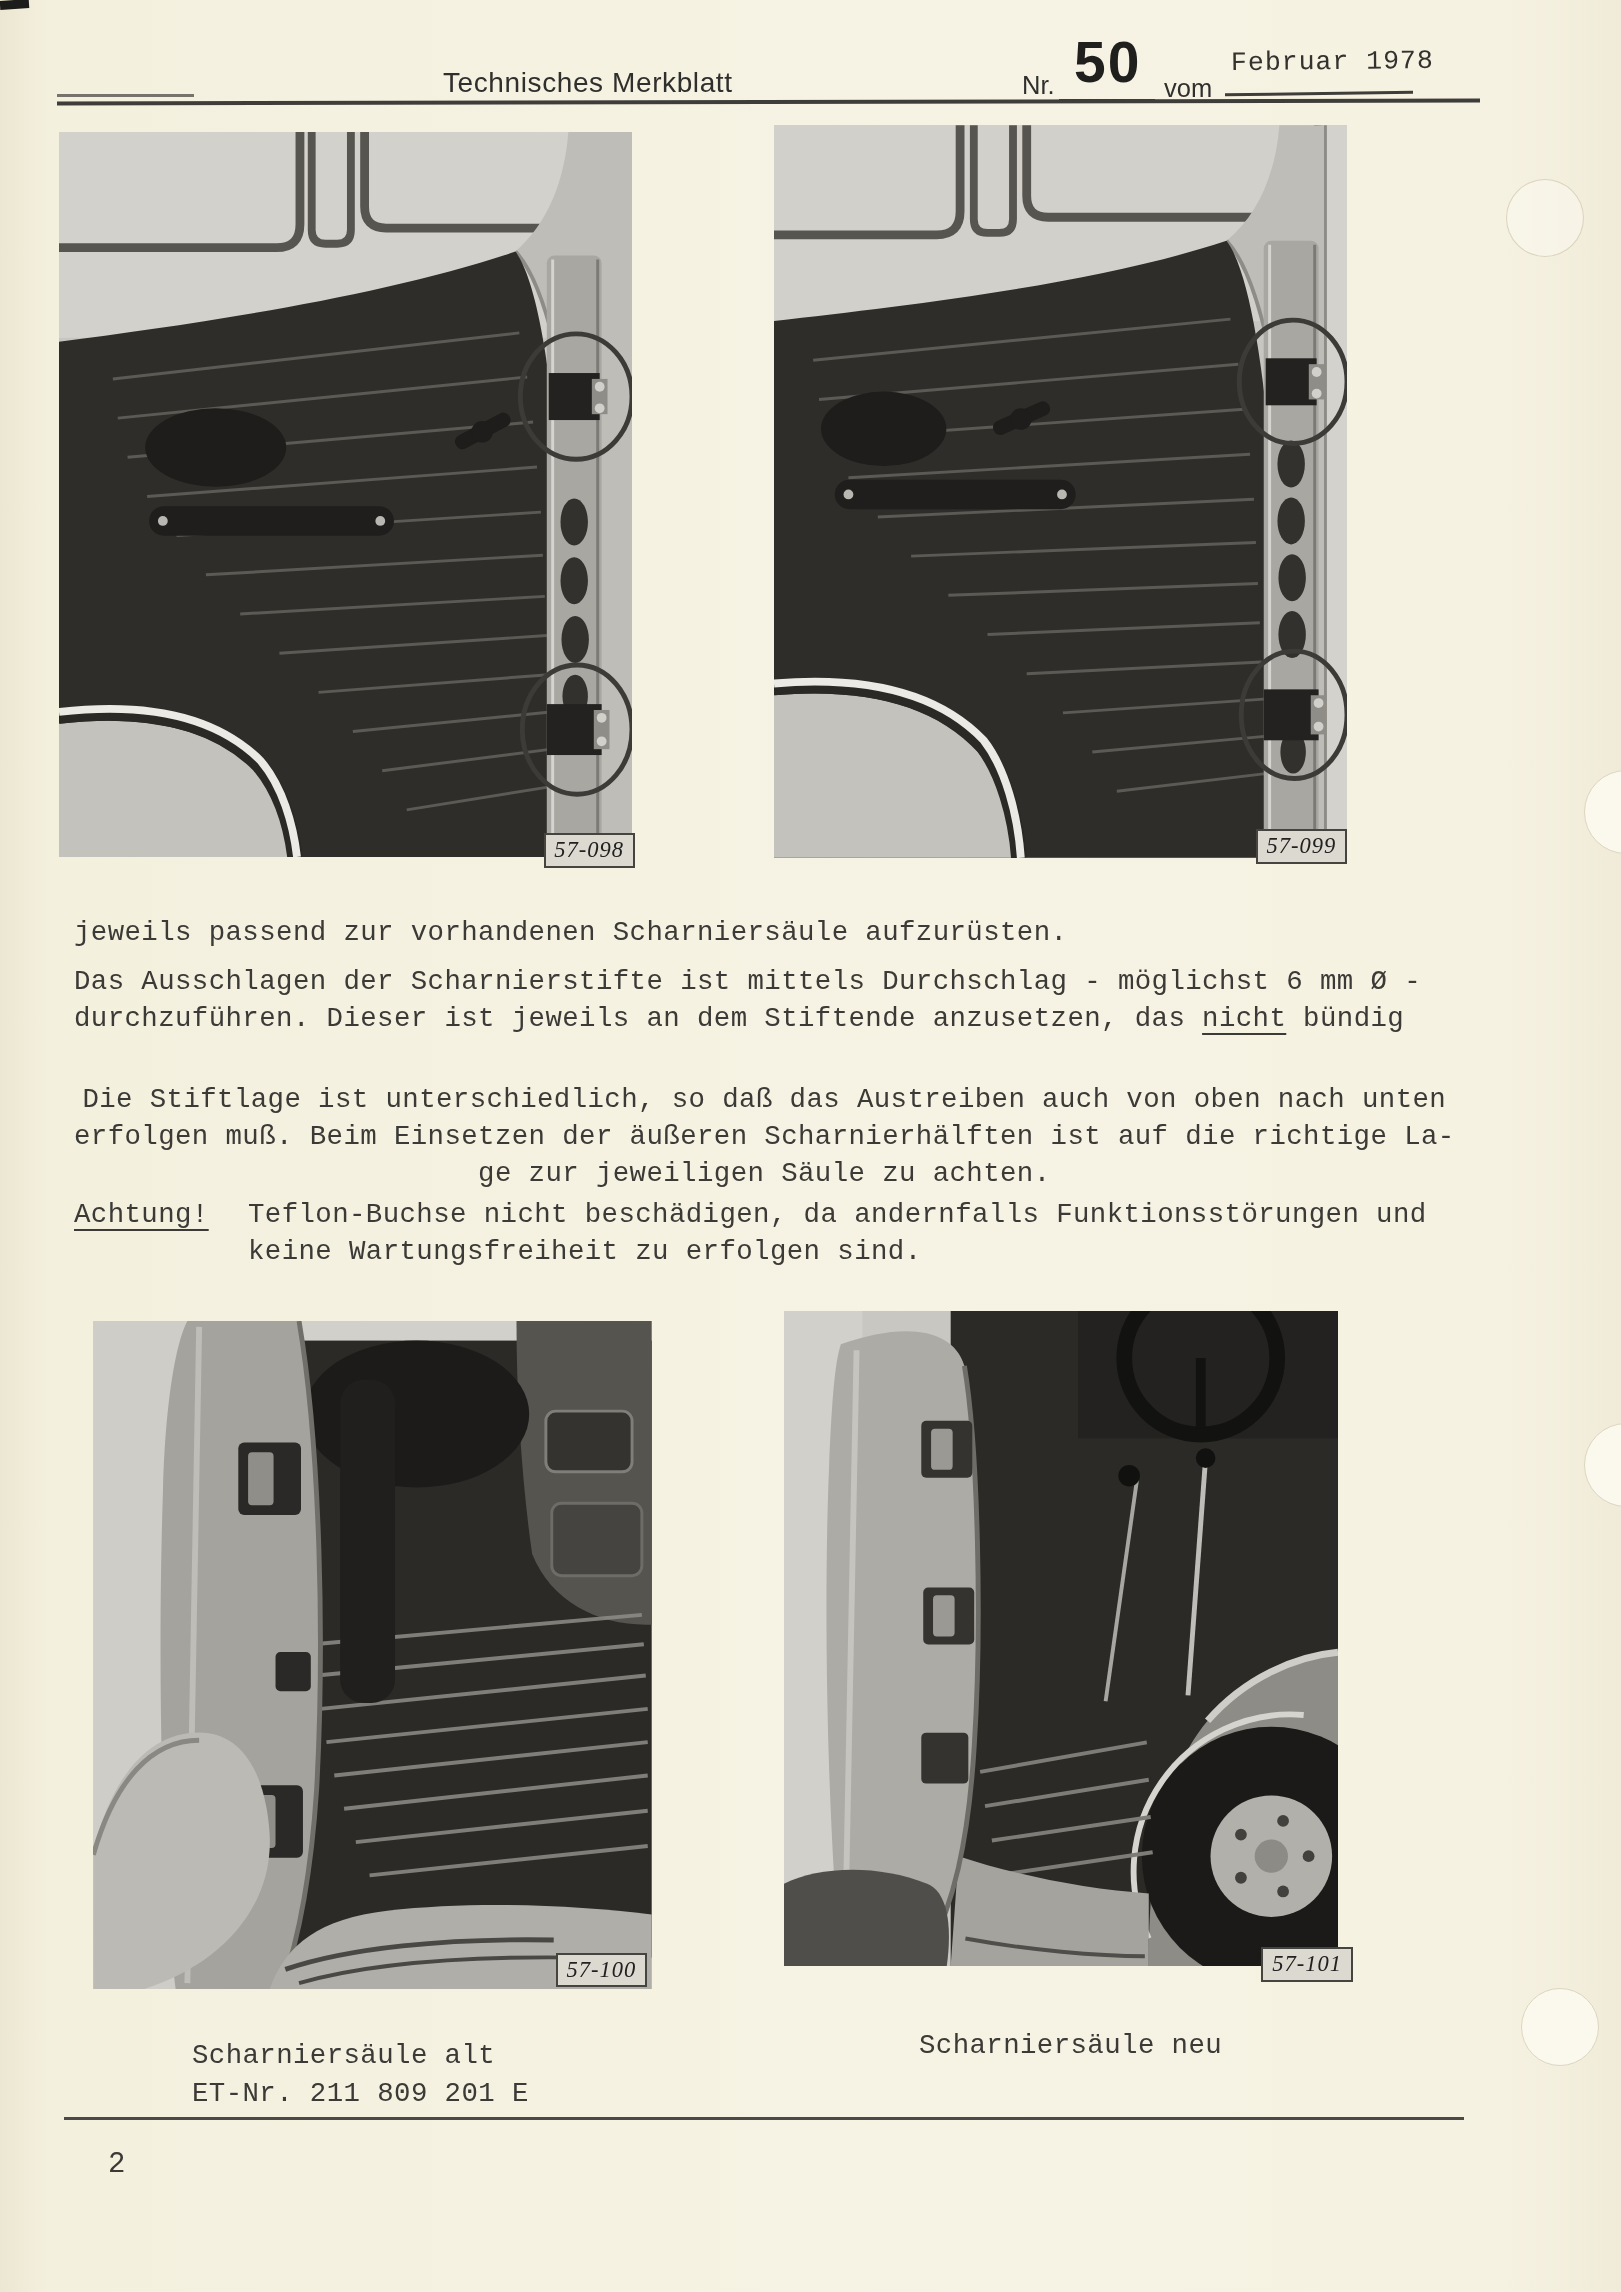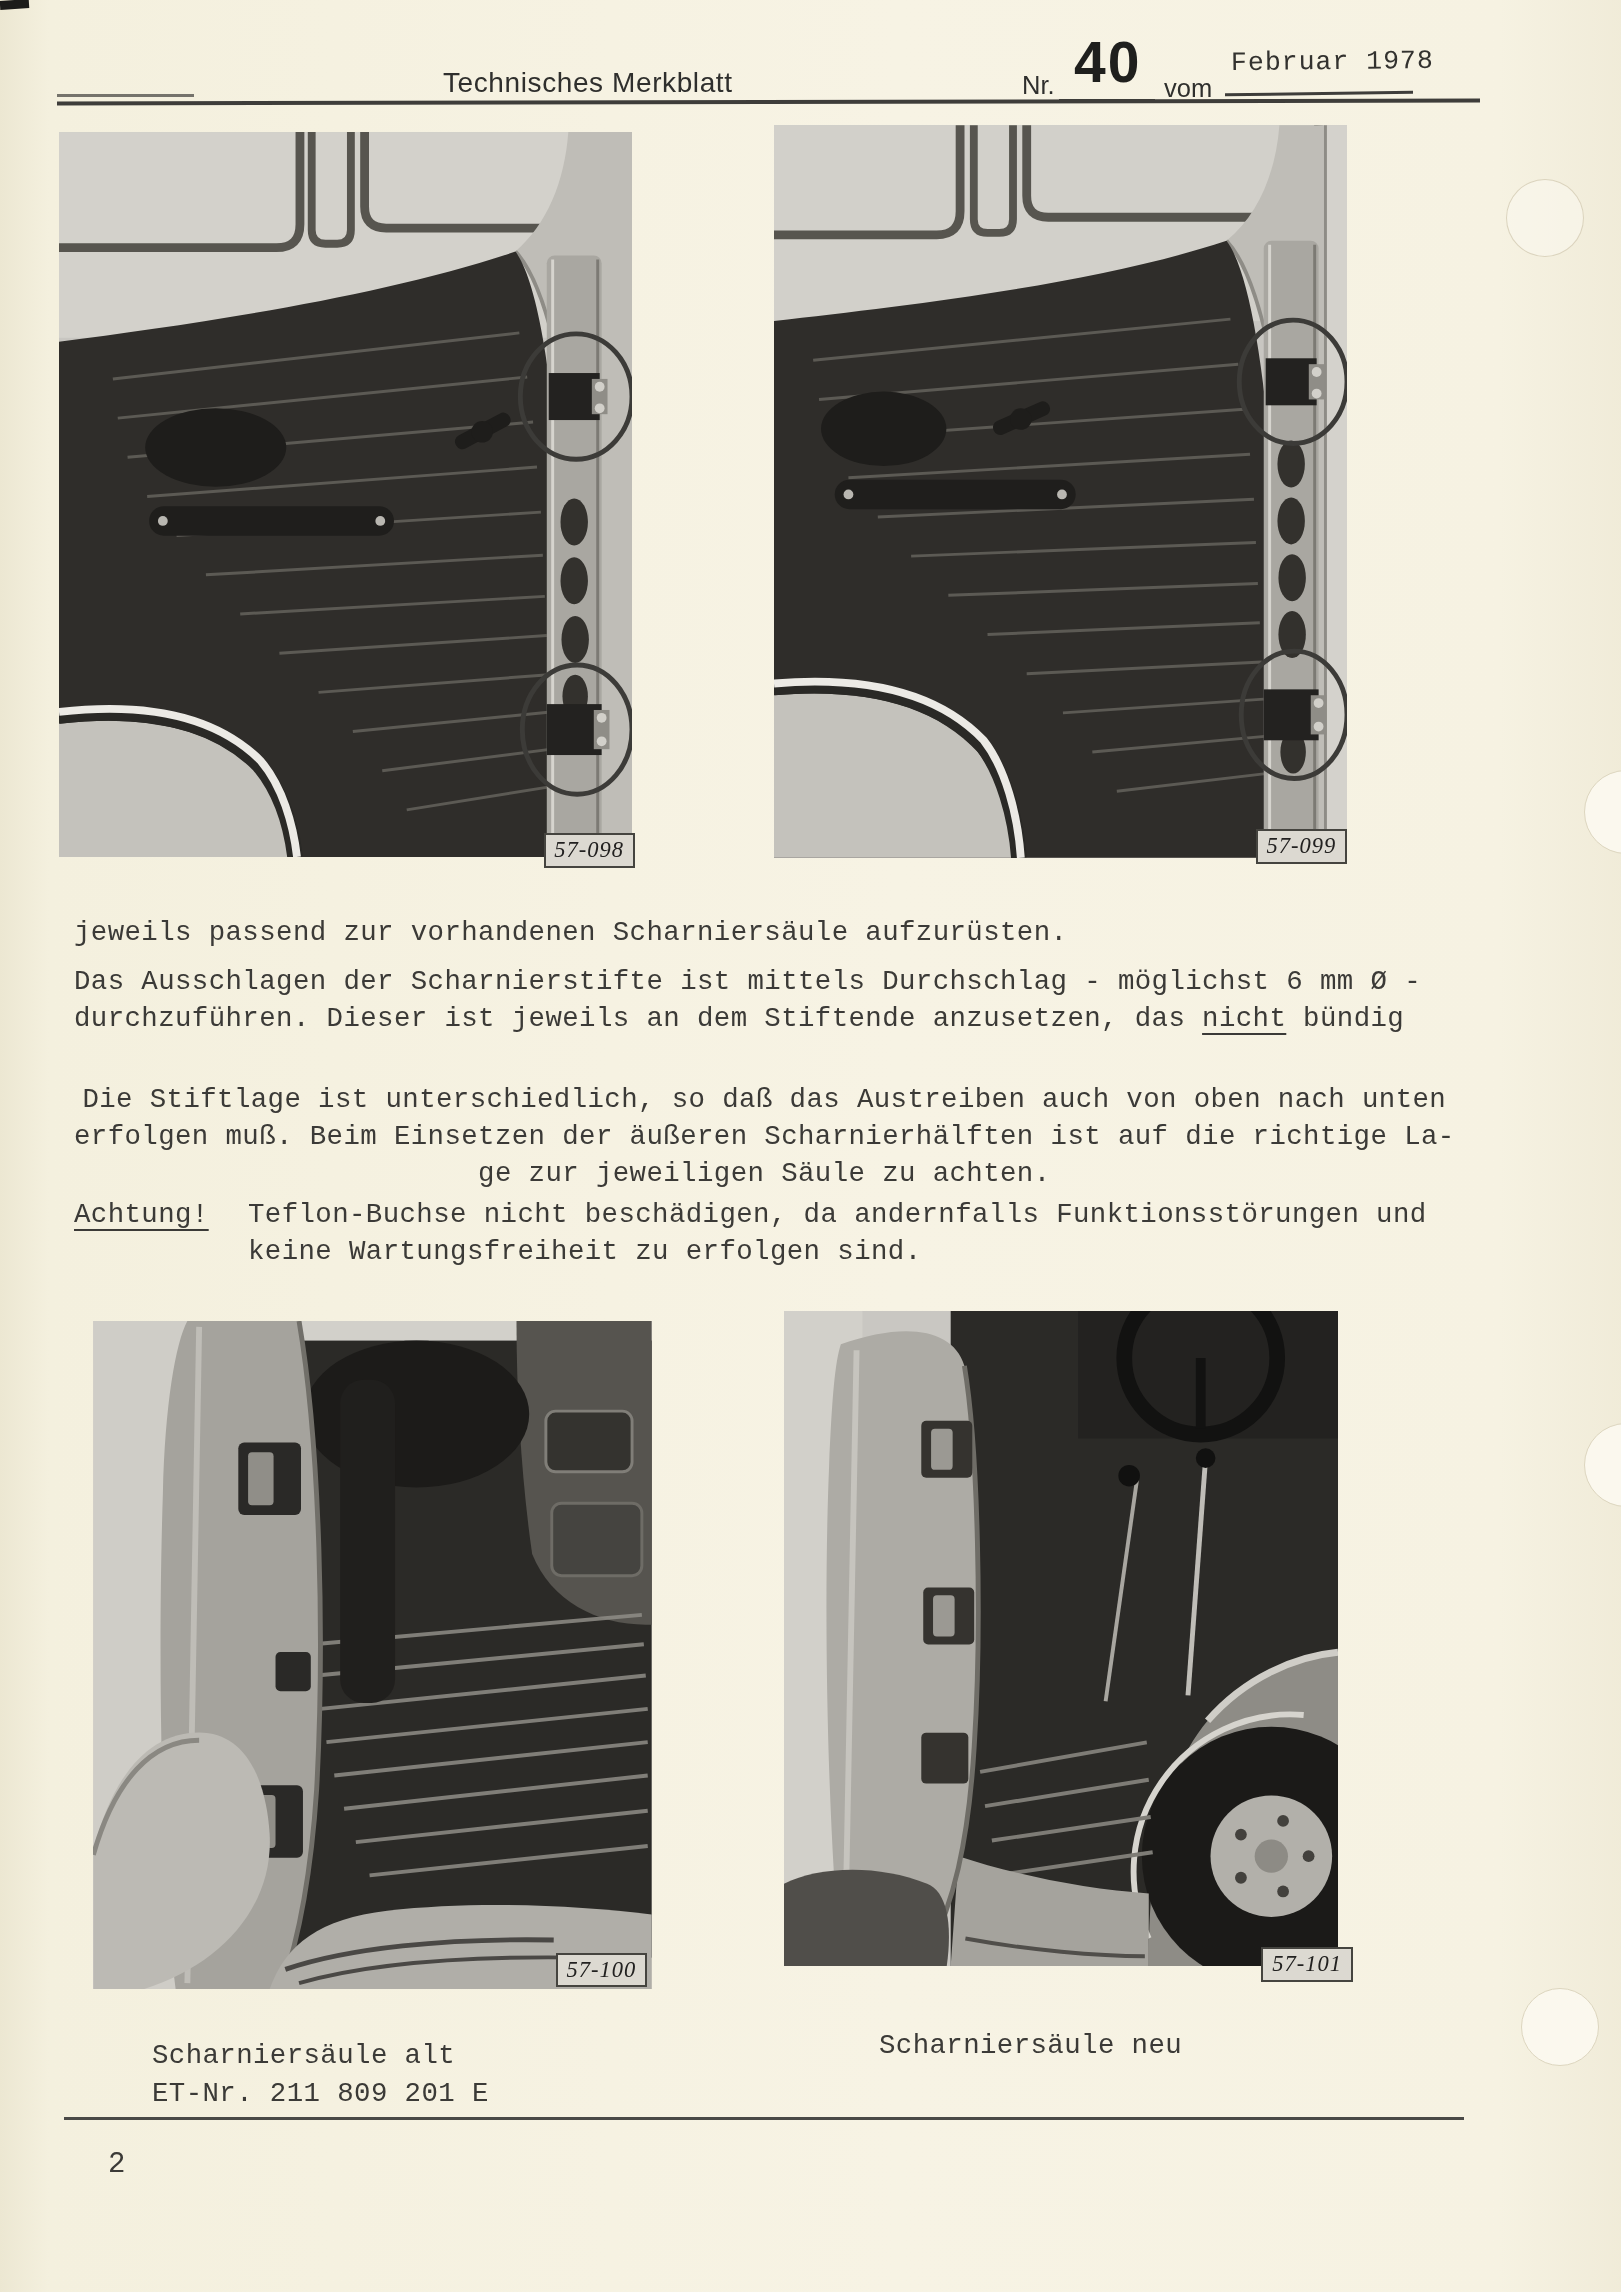--- a/index.html
+++ b/index.html
@@ -28,36 +28,36 @@
   .tag{
     position:absolute;
     font-family:Liberation Serif, serif;
     font-style:italic;font-size:22.5px;letter-spacing:1px;
     color:#222120;background:#dcd9d1;border:2px solid #45443f;
     padding:1px 8.8px 2px 8.8px;line-height:27.4px;
   }
   .caption{
     position:absolute;
     font-family:"Liberation Mono","DejaVu Sans Mono",monospace;
-    font-size:27.4px;line-height:38px;letter-spacing:0.4px;color:#3b3a37;white-space:nowrap;
+    font-size:27.4px;line-height:38px;letter-spacing:0.4px;color:#3b3a37;white-space:nowrap;margin-left:40px;
   }
   .hole{position:absolute;border-radius:50%;}
   .hole.full{background:#fbf8ee;border:1px solid #ddd6bf;}
   .hole.faint{background:rgba(252,250,242,0.5);border:1px solid rgba(214,206,182,0.85);}
 </style>
 </head>
 <body>
 
 <div id="page">
 
   <div class="abs" style="left:0;top:0;width:29px;height:8.8px;background:#1c1c1a;transform:rotate(-4deg);"></div>
 
   <div class="abs" style="left:443px;top:67px;font-size:28px;letter-spacing:0.6px;color:#2f2f2d;">Technisches Merkblatt</div>
   <div class="abs" style="left:1022px;top:71px;font-size:25.5px;color:#2f2f2d;">Nr.</div>
-  <div class="abs" style="left:1074px;top:29px;font-size:57px;font-weight:bold;color:#1f1f1d;letter-spacing:2px;">40</div>
+  <div class="abs" style="left:1074px;top:29px;font-size:57px;font-weight:bold;color:#1f1f1d;letter-spacing:2px;">50</div>
   <div class="rule" style="left:1059px;top:99px;width:96px;height:2.9px;"></div>
   <div class="abs" style="left:1164px;top:74px;font-size:25.5px;color:#2f2f2d;">vom</div>
   <div class="abs mono" style="left:1231px;top:47px;font-size:26.5px;letter-spacing:1px;color:#33322f;transform:rotate(-0.6deg);">Februar 1978</div>
   <div class="rule" style="left:1225px;top:92px;width:188px;height:2.9px;transform:rotate(-0.8deg);"></div>
   <div class="rule" style="left:57px;top:100px;width:1423px;height:3.9px;transform:rotate(-0.12deg);"></div>
   <div class="rule" style="left:57px;top:94px;width:137px;height:2.9px;opacity:0.7;"></div>
 
   <div class="photo" style="left:59px;top:132px;width:573px;height:725px;">
     <svg viewBox="0 0 585 740">
       <rect width="585" height="740" fill="#c8c6c1"></rect>

